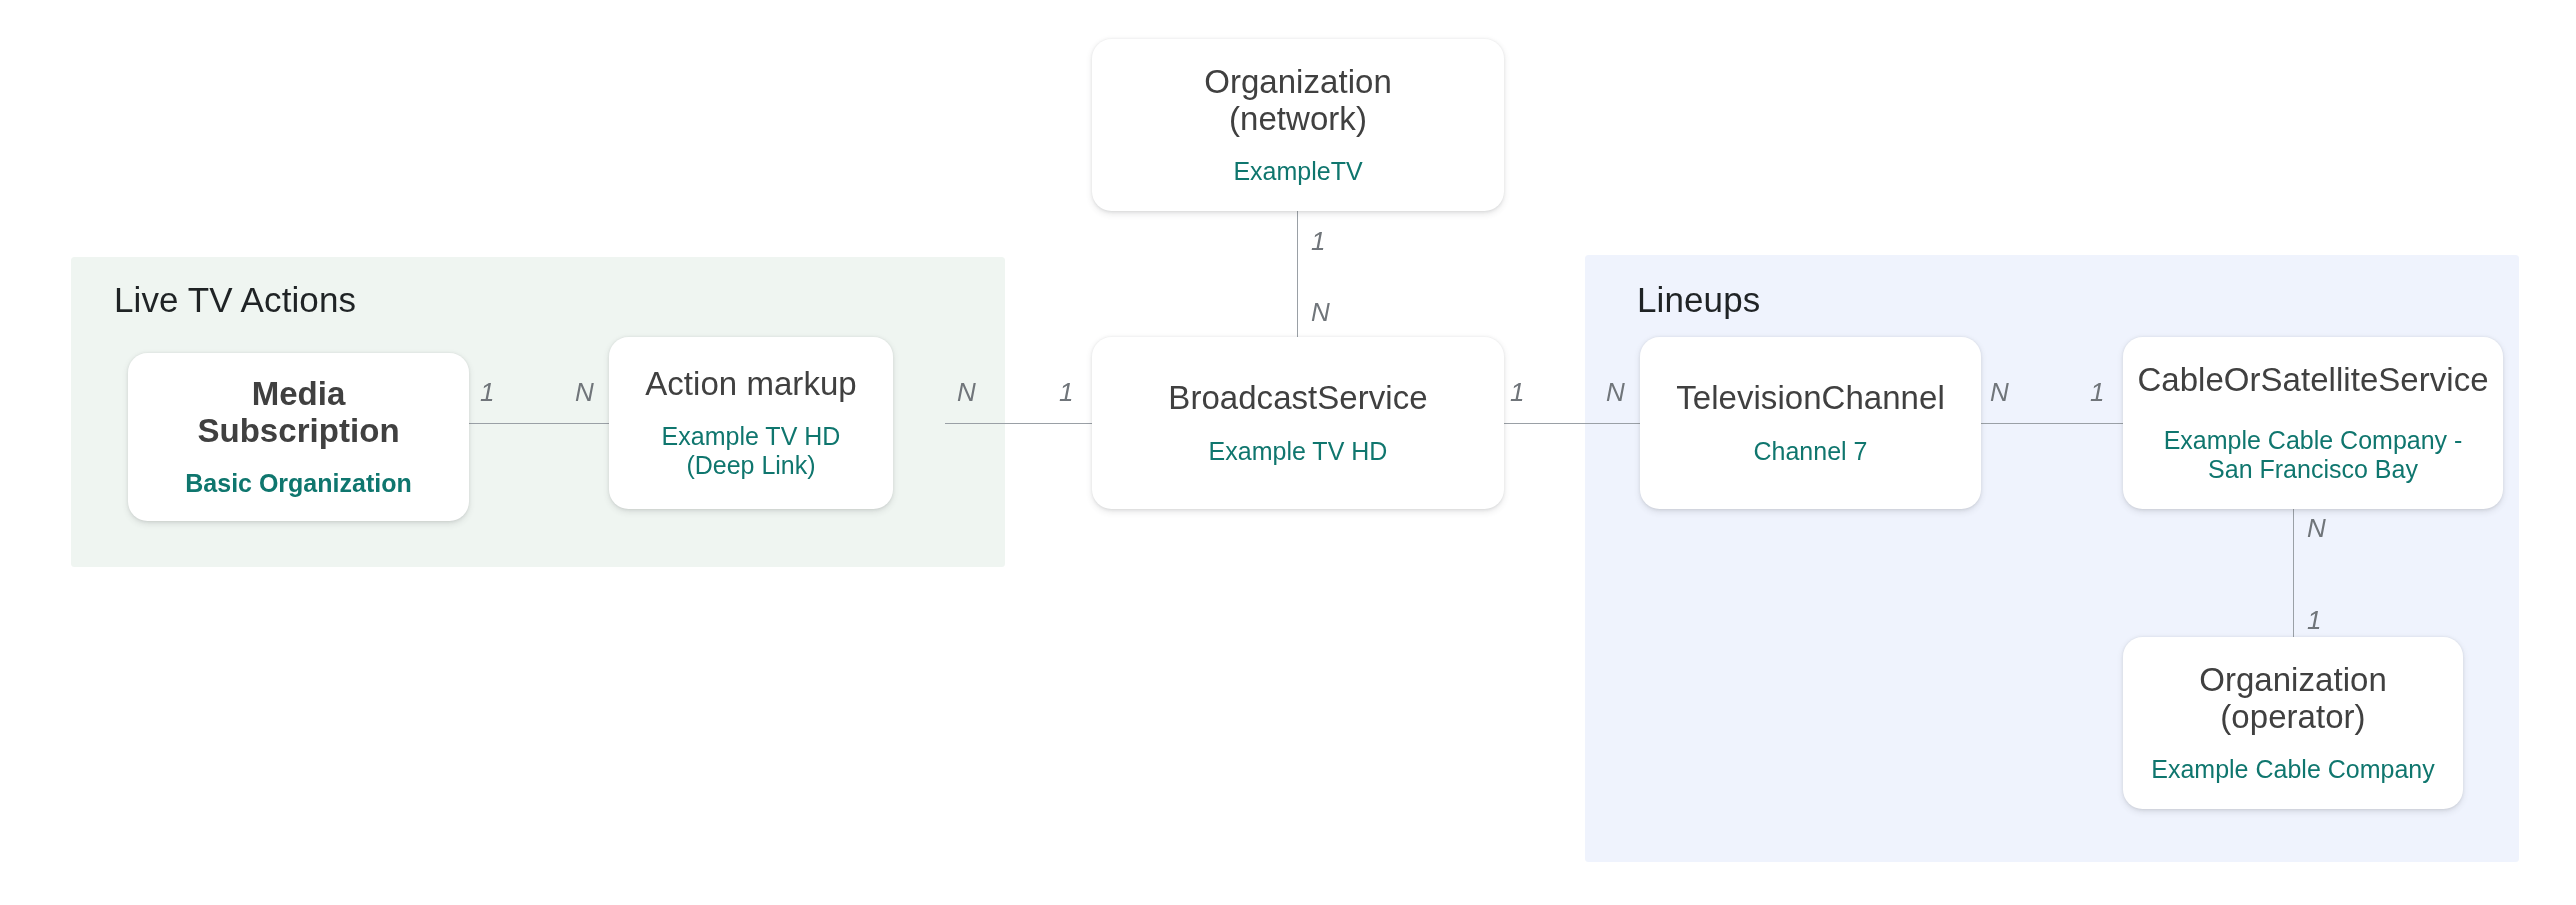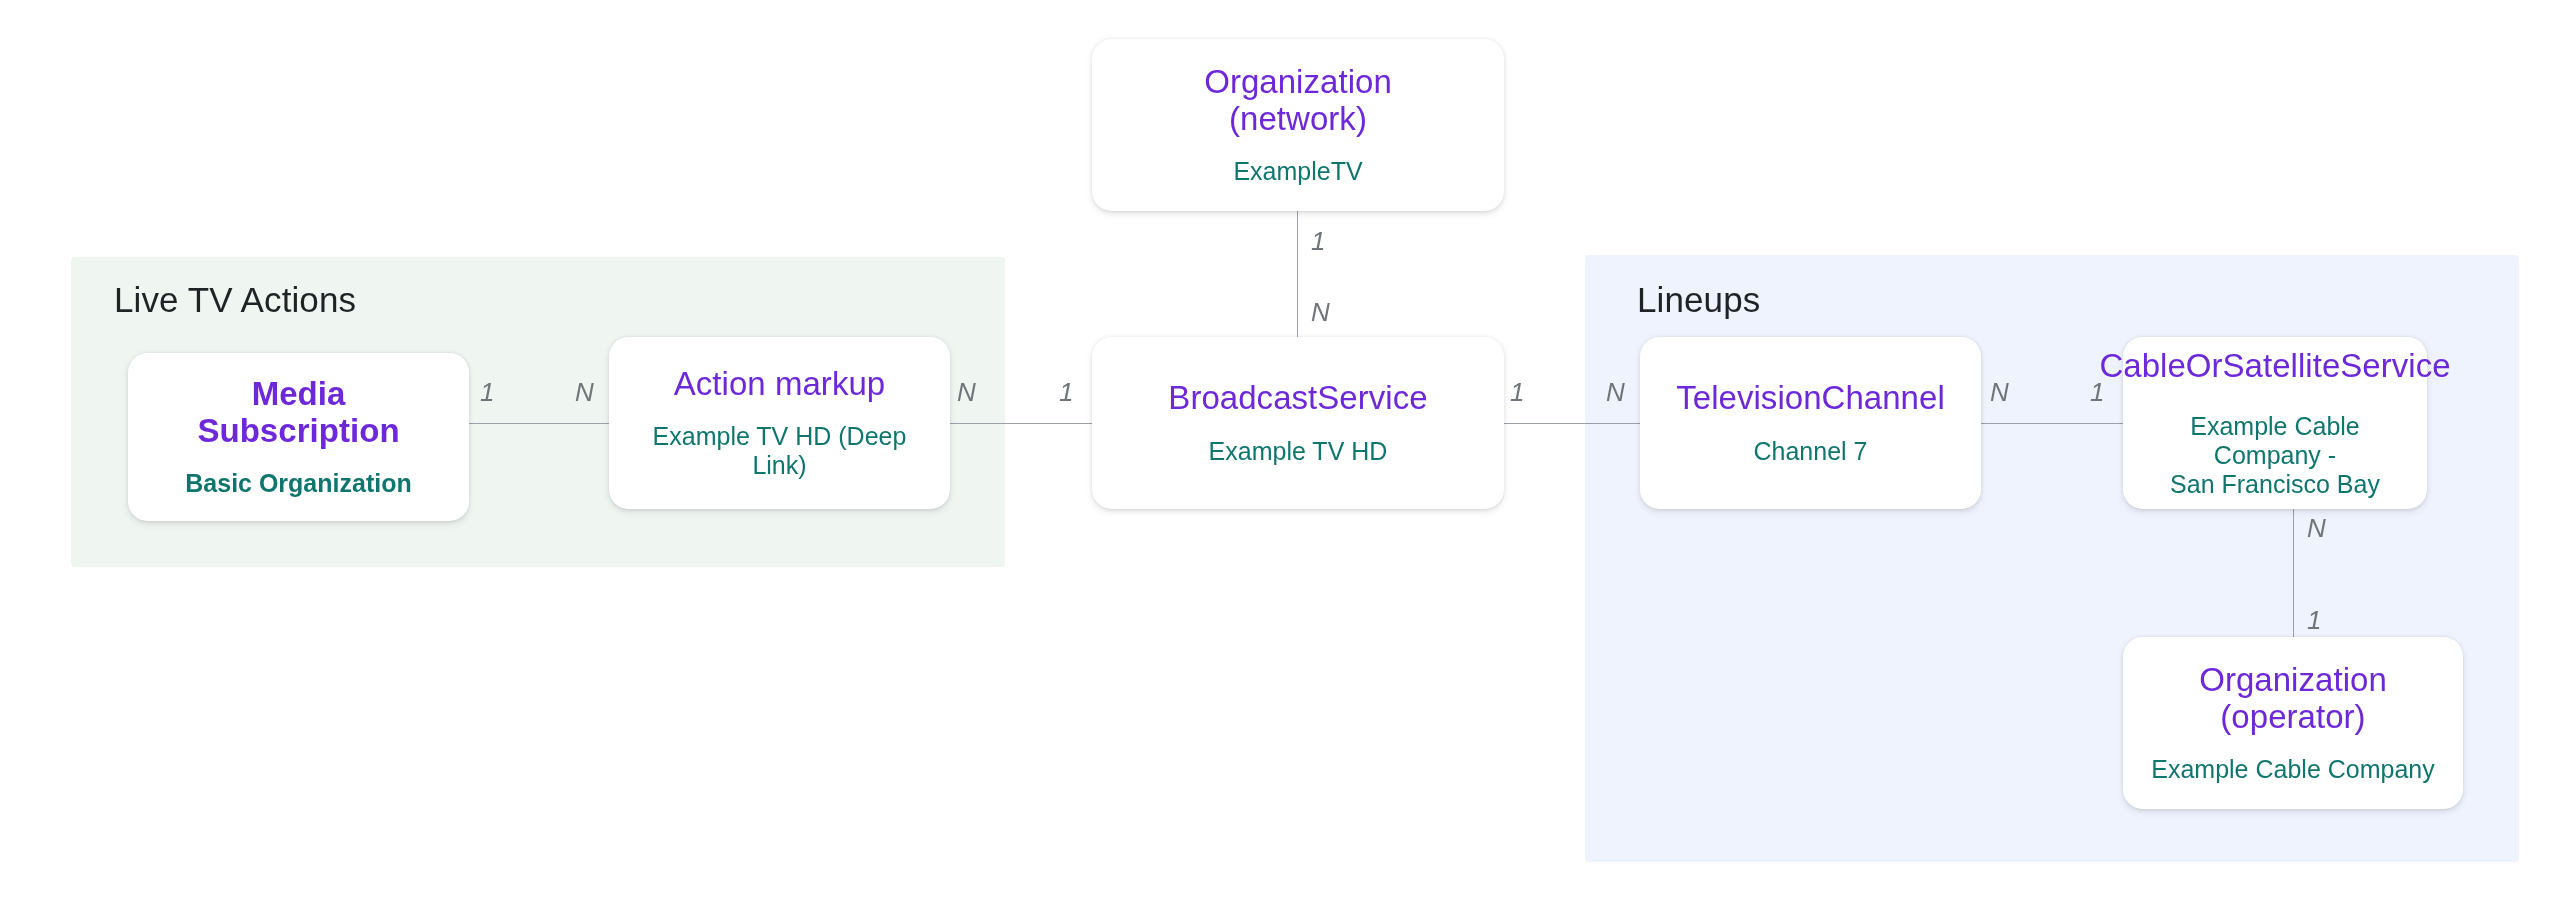--- a/index.html
+++ b/index.html
@@ -42,21 +42,21 @@
     flex-direction: column;
     align-items: center;
     justify-content: center;
     box-sizing: border-box;
     padding: 8.8px 19.5px;
     z-index: 5;
   }
   .card-title {
     font-size: 33px;
     line-height: 1.12;
-    color: #6d28d9;
+    color: #404040;
     text-align: center;
     letter-spacing: 0.04px;
     white-space: pre-line;
   }
   .card-sub {
     font-size: 25px;
     line-height: 1.15;
     color: #0f766e;
     text-align: center;
     margin-top: 19.5px;
@@ -124,36 +124,36 @@
     <div class="card-title">Organization
 (network)</div>
     <div class="card-sub">ExampleTV</div>
   </div>
 
   <div class="card" style="left:128px; top:353px; width:341px; height:168px;font-weight:bold;">
     <div class="card-title">Media Subscription</div>
     <div class="card-sub">Basic Organization</div>
   </div>
 
-  <div class="card" style="left:609px; top:337px; width:341px; height:172px;">
+  <div class="card" style="left:609px; top:337px; width:284px; height:172px;">
     <div class="card-title">Action markup</div>
     <div class="card-sub">Example TV HD (Deep Link)</div>
   </div>
 
   <div class="card" style="left:1092px; top:337px; width:412px; height:172px;">
     <div class="card-title">BroadcastService</div>
     <div class="card-sub">Example TV HD</div>
   </div>
 
   <div class="card" style="left:1640px; top:337px; width:341px; height:172px;">
     <div class="card-title">TelevisionChannel</div>
     <div class="card-sub">Channel 7</div>
   </div>
 
-  <div class="card" style="left:2123px; top:337px; width:304px; height:172px;gap:8px;">
+  <div class="card" style="left:2123px; top:337px; width:380px; height:172px;gap:8px;">
     <div class="card-title">CableOrSatelliteService</div>
     <div class="card-sub">Example Cable Company -
 San Francisco Bay</div>
   </div>
 
   <div class="card" style="left:2123px; top:637px; width:340px; height:172px;">
     <div class="card-title">Organization (operator)</div>
     <div class="card-sub">Example Cable Company</div>
   </div>
 

